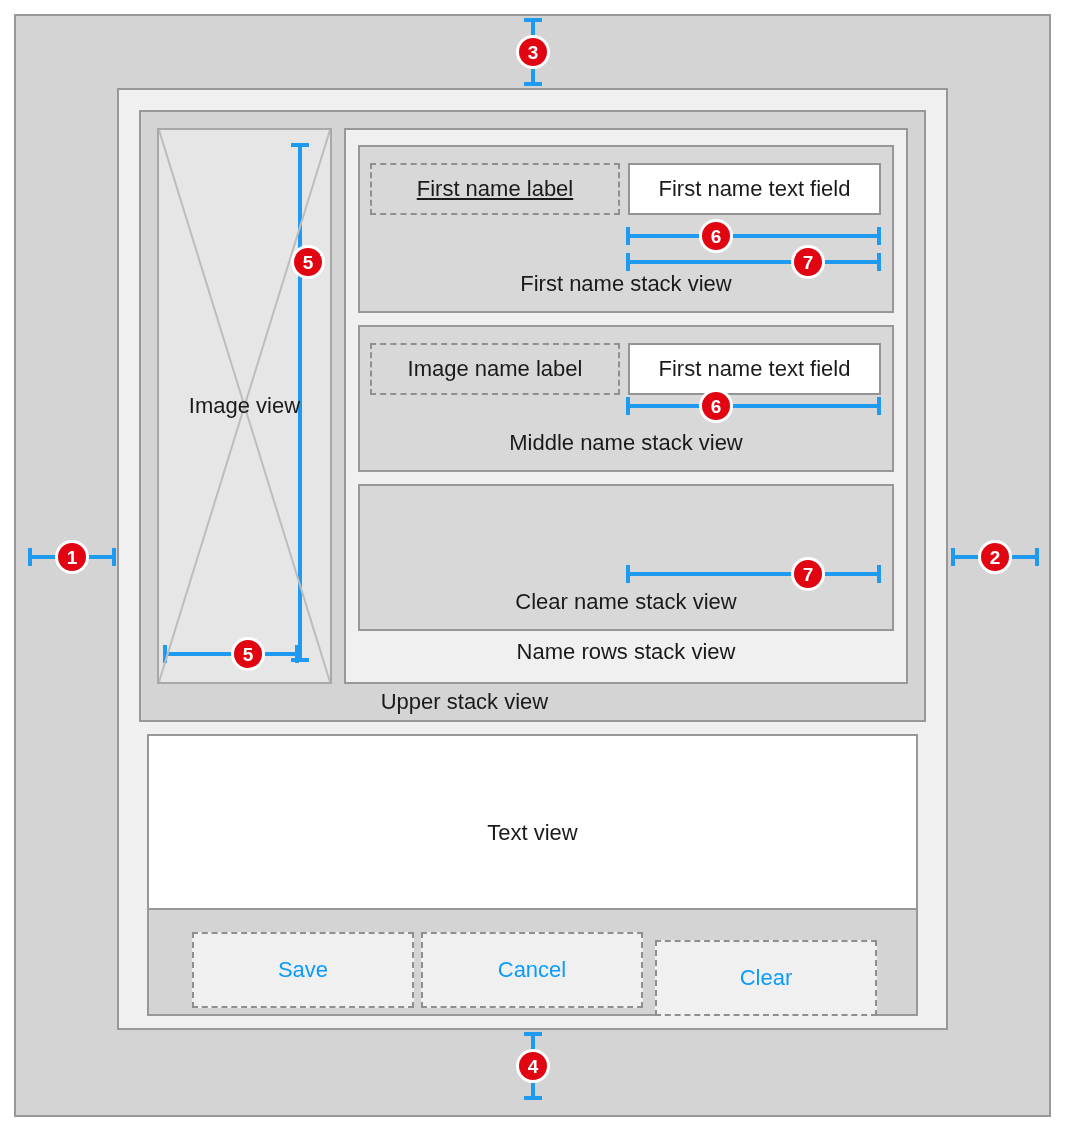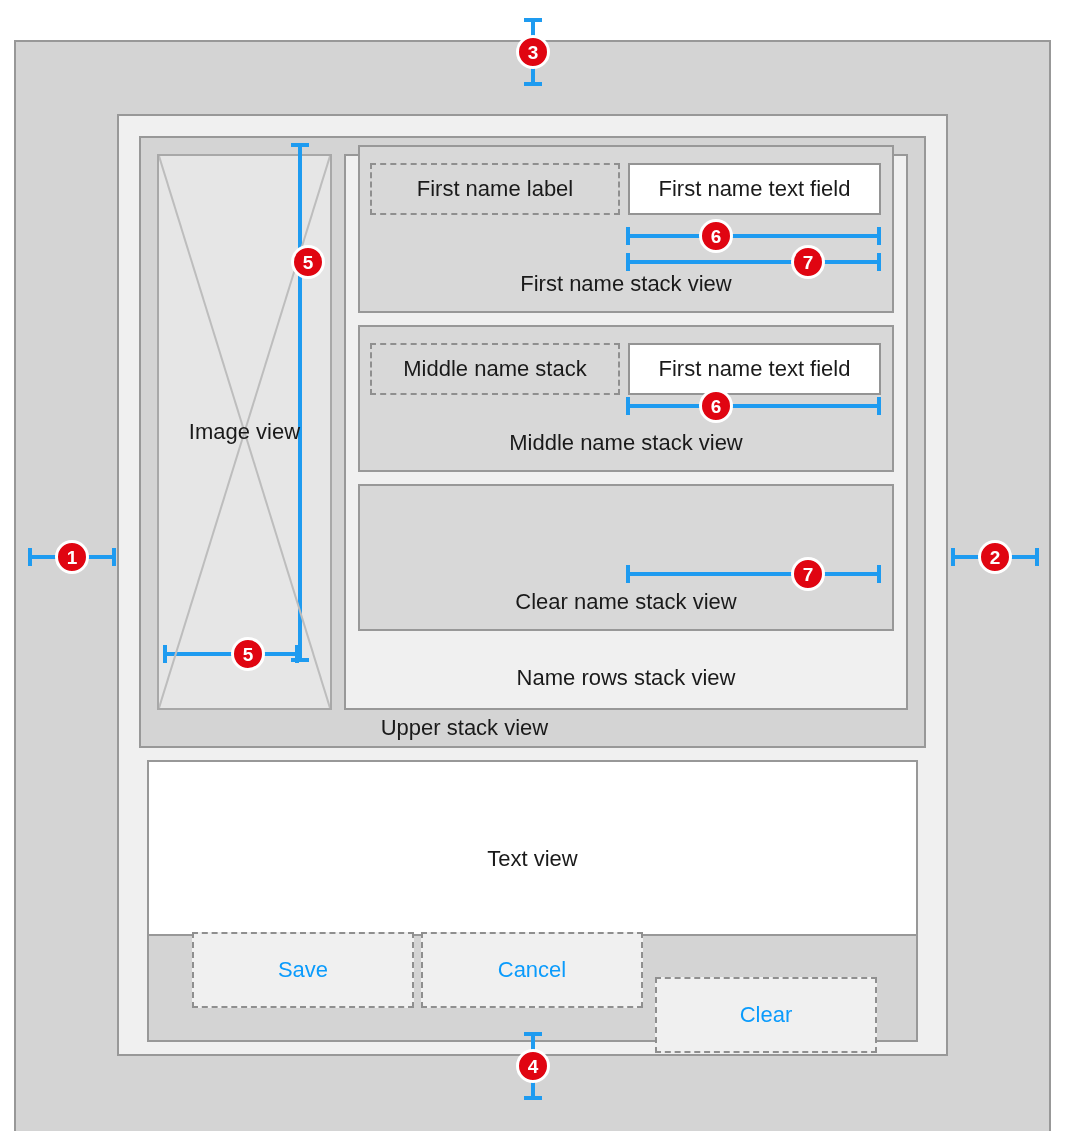--- a/index.html
+++ b/index.html
@@ -12,21 +12,21 @@
   }
   #root {
     position: relative;
     width: 1065px;
     height: 1131px;
     overflow: hidden;
     background: #ffffff;
   }
 
   
-  .abs { position: absolute; box-sizing: border-box; margin-top: 26px; }
+  .abs { position: absolute; box-sizing: border-box; }
 
   .screen-bg {
     left: 14px; top: 14px;
     width: 1037px; height: 1103px;
     background: #d4d4d4;
     border: 2px solid #989898;
   }
 
   
   .superview {
@@ -230,41 +230,41 @@
     <div class="cap r"></div>
   </div>
   <div class="badge" style="left:231px; top:637px;">5</div>
 
   <div class="abs name-rows"></div>
   <div class="abs name-rows-label">Name rows stack view</div>
 
   <div class="name-row" style="left:358px; top:145px; width:536px; height:168px;">
     <div class="name-row-label">First name stack view</div>
   </div>
-  <div class="field-label" style="left:370px; top:163px; width:250px; height:52px;">First name label</div>
+  <div class="field-label" style="left:370px; top:163px; width:250px; height:52px;text-decoration:underline;">First name label</div>
   <div class="text-field" style="left:628px; top:163px; width:253px; height:52px;">First name text field</div>
 
   <div class="dim-h" style="left:626px; top:227px; width:255px;">
     <div class="bar"></div>
       <div class="cap l"></div>
       <div class="cap r"></div>
   </div>
   <div class="badge" style="left:699px; top:219px;">6</div>
 
   <div class="dim-h" style="left:626px; top:253px; width:255px;">
     <div class="bar"></div>
       <div class="cap l"></div>
       <div class="cap r"></div>
   </div>
   <div class="badge" style="left:791px; top:245px;">7</div>
 
   <div class="name-row" style="left:358px; top:325px; width:536px; height:147px;">
     <div class="name-row-label">Middle name stack view</div>
   </div>
-  <div class="field-label" style="left:370px; top:343px; width:250px; height:52px;">Middle name stack</div>
+  <div class="field-label" style="left:370px; top:343px; width:250px; height:52px;">Image name label</div>
   <div class="text-field" style="left:628px; top:343px; width:253px; height:52px;">First name text field</div>
 
   <div class="dim-h" style="left:626px; top:397px; width:255px;">
     <div class="bar"></div>
       <div class="cap l"></div>
       <div class="cap r"></div>
   </div>
   <div class="badge" style="left:699px; top:389px;">6</div>
 
   <div class="name-row" style="left:358px; top:484px; width:536px; height:147px;">
@@ -276,21 +276,21 @@
       <div class="cap l"></div>
       <div class="cap r"></div>
   </div>
   <div class="badge" style="left:791px; top:557px;">7</div>
 
   <div class="abs text-view">Text view</div>
 
   <div class="abs button-bar"></div>
   <div class="wire-button" style="left:192px; width:222px; top:932px;">Save</div>
   <div class="wire-button" style="left:421px; width:222px; top:932px;">Cancel</div>
-  <div class="wire-button" style="left:655px; width:222px; top:977px;">Clear</div>
+  <div class="wire-button" style="left:655px; width:222px; top:940px;">Clear</div>
 
   <div class="dim-h" style="left:28px; top:548px; width:88px;">
     <div class="bar"></div>
       <div class="cap l"></div>
       <div class="cap r"></div>
   </div>
   <div class="badge" style="left:55px; top:540px;">1</div>
 
   <div class="dim-h" style="left:951px; top:548px; width:88px;">
     <div class="bar"></div>

